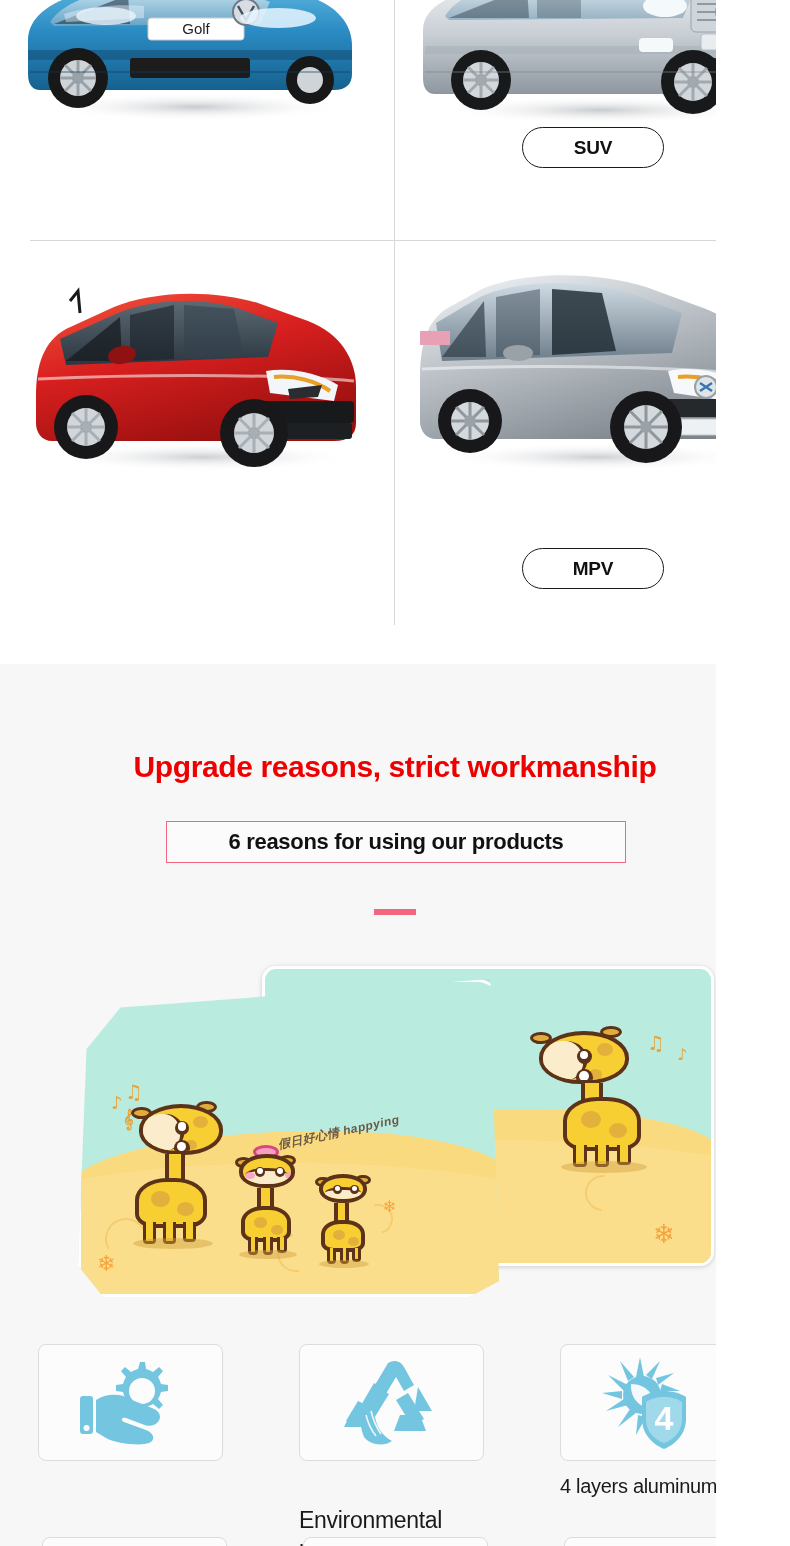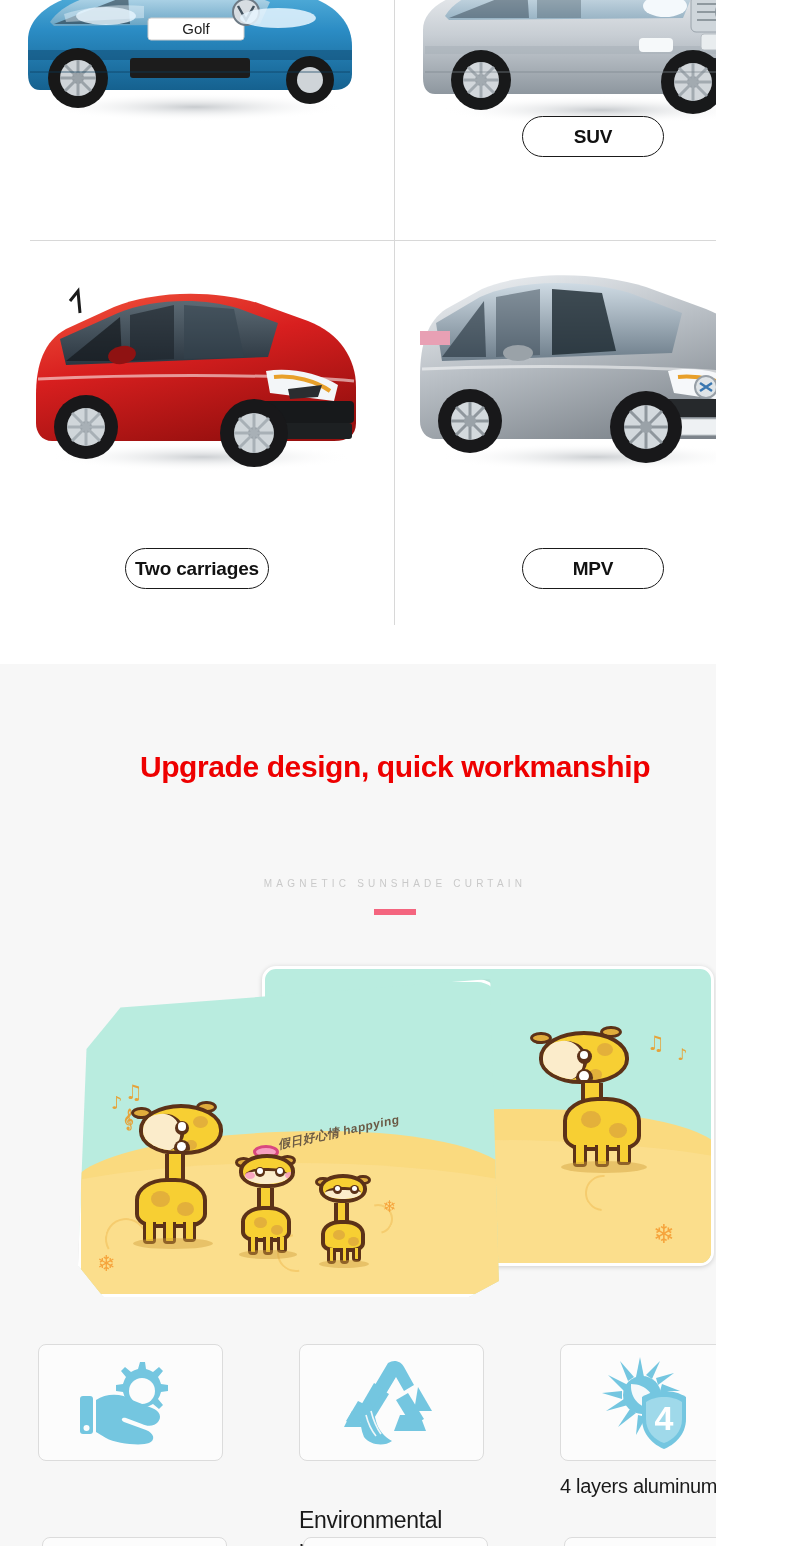--- a/index.html
+++ b/index.html
@@ -449,21 +449,21 @@
         <circle cx="292" cy="122" r="19" fill="#d2d7db"></circle>
         <circle cx="292" cy="122" r="6" fill="#969ea5"></circle>
         <g stroke="#a2aab0" stroke-width="3">
           <line x1="292" y1="103" x2="292" y2="141"></line>
             <line x1="273" y1="122" x2="311" y2="122"></line>
           <line x1="278" y1="108" x2="306" y2="136"></line>
             <line x1="306" y1="108" x2="278" y2="136"></line>
         </g>
         <path d="M24 112 L370 112" stroke="#7c868e" stroke-width="2" opacity="0.35"></path>
       </svg>
-      <div class="car-label label-w3" style="top:144px;">SUV</div>
+      <div class="car-label label-w3" style="top:155px;">SUV</div>
     </div>
 
     <div class="car-cell cell-bl">
       <svg class="car-photo" style="top:36px;left:22px;" width="350" height="200" viewBox="0 0 350 200">
         <defs>
           <linearGradient id="redBody" x1="0.1" y1="0" x2="0.6" y2="1">
             <stop offset="0" stop-color="#f0503a"></stop>
               <stop offset="0.45" stop-color="#d81f1f"></stop>
               <stop offset="1" stop-color="#99100f"></stop>
           </linearGradient>
@@ -502,21 +502,20 @@
         <circle cx="232" cy="156" r="34" fill="#18181a"></circle>
         <circle cx="232" cy="156" r="20" fill="#d0d6da"></circle>
         <circle cx="232" cy="156" r="6" fill="#959da4"></circle>
         <g stroke="#a8b0b6" stroke-width="3">
           <line x1="232" y1="136" x2="232" y2="176"></line>
             <line x1="212" y1="156" x2="252" y2="156"></line>
           <line x1="217" y1="141" x2="247" y2="171"></line>
             <line x1="247" y1="141" x2="217" y2="171"></line>
         </g>
       </svg>
-      <div class="car-label label-w2" style="top:307px;">Two carriages</div>
     </div>
 
     <div class="car-cell cell-br">
       <svg class="car-photo" style="top:24px;left:10px;" width="370" height="210" viewBox="0 0 370 210">
         <defs>
           <linearGradient id="greyBody" x1="0.15" y1="0" x2="0.7" y2="1">
             <stop offset="0" stop-color="#eceff2"></stop>
               <stop offset="0.45" stop-color="#b9bfc5"></stop>
               <stop offset="1" stop-color="#7d848b"></stop>
           </linearGradient>
@@ -562,24 +561,26 @@
             <line x1="256" y1="146" x2="224" y2="178"></line>
         </g>
         <circle cx="240" cy="162" r="6" fill="#9aa2a8"></circle>
       </svg>
       <div class="car-label label-w3" style="top:307px;">MPV</div>
     </div>
   </div>
 
   <div class="promo-section">
 
-    <div class="promo-title">Upgrade design, quick workmanship</div>
-
-
-    <div class="promo-caption">MAGNETIC SUNSHADE CURTAIN</div>
+    <div class="promo-title">Upgrade reasons, strict workmanship</div>
+
+    <div class="promo-subbox">
+      <span>6 reasons for using our products</span>
+    </div>
+
     <div class="promo-bar"></div>
 
     <div class="shade-wrap">
 
       <div class="shade-rect">
         <div class="sand"></div>
         <div class="sand2"></div>
         <div class="swirl" style="left:136px;bottom:26px;width:46px;height:46px;transform:rotate(25deg);"></div>
         <div class="swirl" style="left:320px;bottom:52px;width:36px;height:36px;transform:rotate(-40deg);"></div>
 

